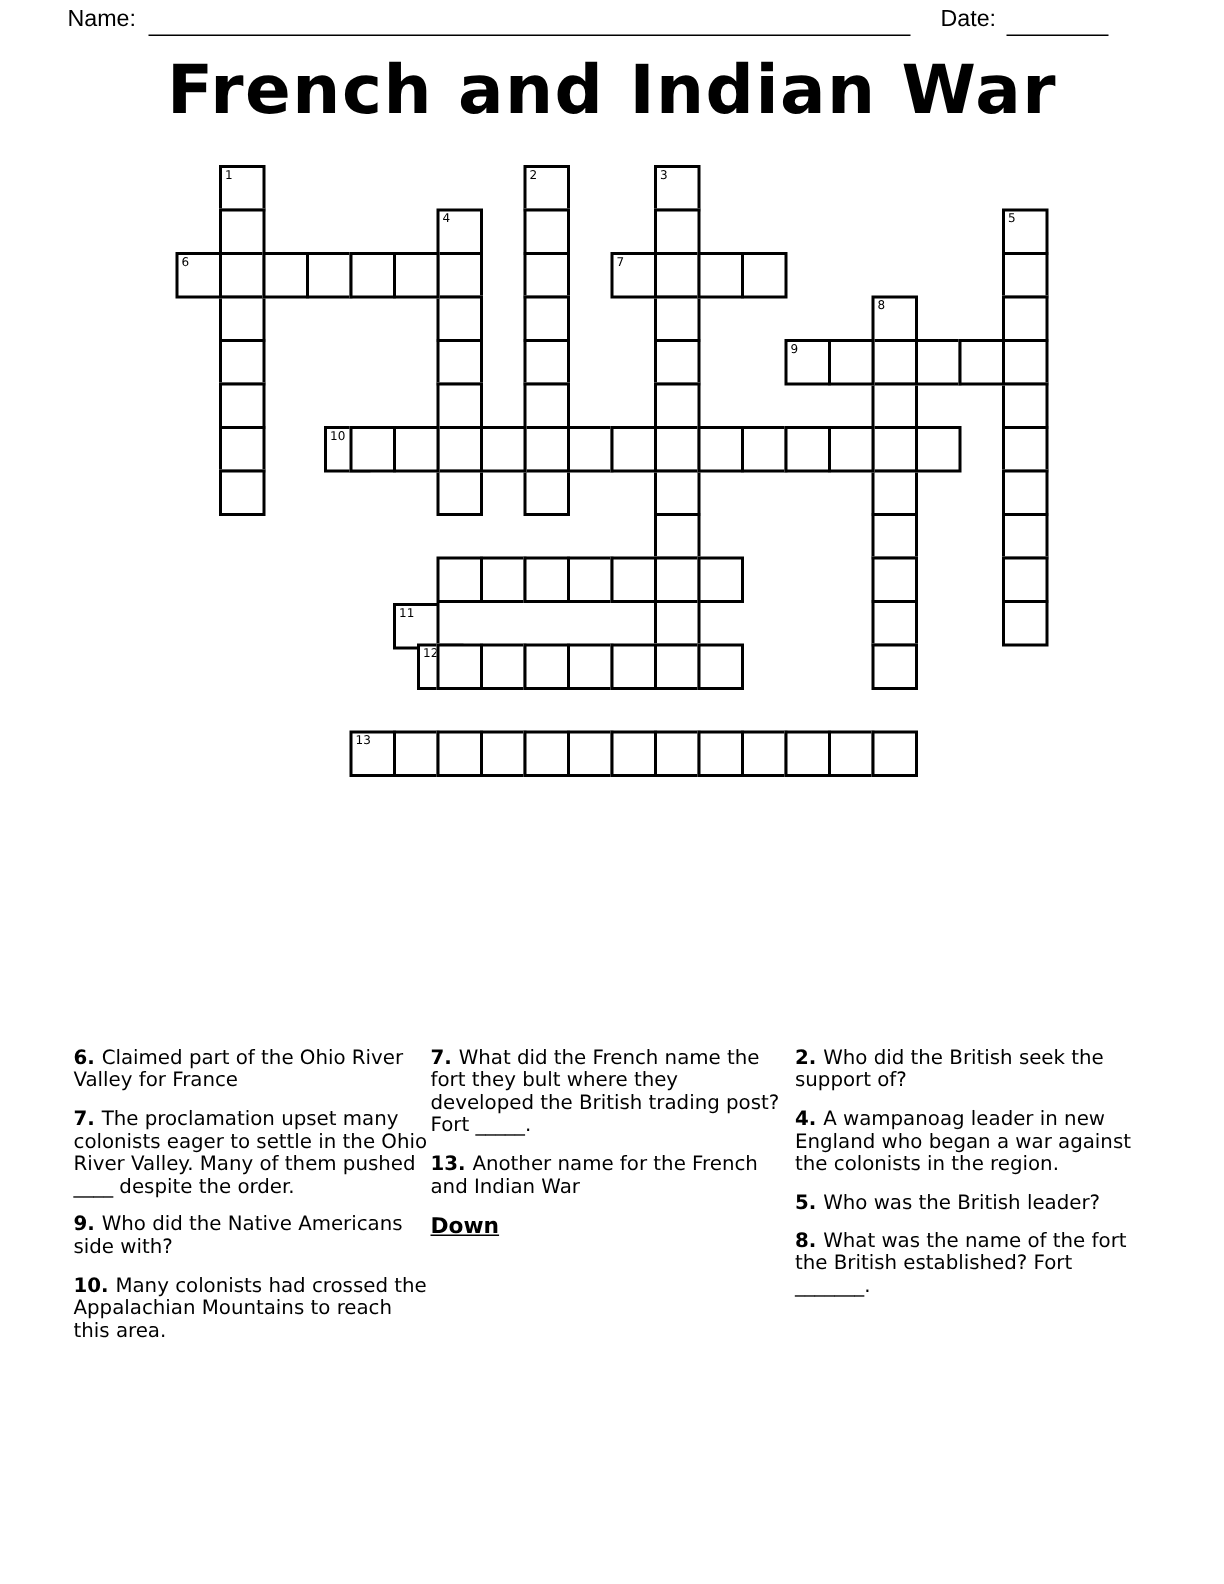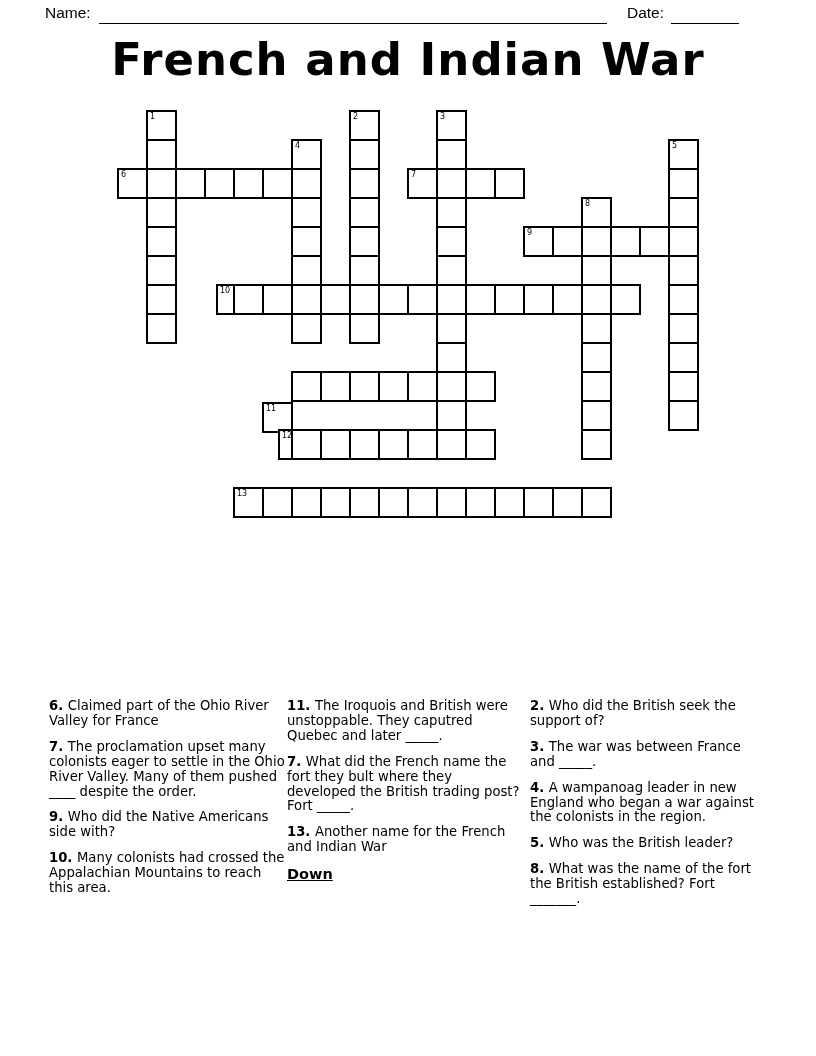--- a/index.html
+++ b/index.html
@@ -182,27 +182,25 @@
     </div>
 
   <div class="clues">
     <div class="clue-col" id="col0">
         <p class="clue"><span class="num">6. </span>Claimed part of the Ohio River Valley for France</p>
         <p class="clue"><span class="num">7. </span>The proclamation upset many colonists eager to settle in the Ohio River Valley. Many of them pushed ____ despite the order.</p>
         <p class="clue"><span class="num">9. </span>Who did the Native Americans side with?</p>
         <p class="clue"><span class="num">10. </span>Many colonists had crossed the Appalachian Mountains to reach this area.</p>
       </div>
     <div class="clue-col" id="col1">
-        <p class="clue"><span class="num">11. </span>The Iroquois and British were unstoppable. They caputred Quebec and later _____.</p>
         <p class="clue"><span class="num">7. </span>What did the French name the fort they bult where they developed the British trading post? Fort _____.</p>
         <p class="clue"><span class="num">13. </span>Another name for the French and Indian War</p>
         <p class="clue-header">Down</p>
       </div>
     <div class="clue-col" id="col2">
         <p class="clue"><span class="num">2. </span>Who did the British seek the support of?</p>
-        <p class="clue"><span class="num">3. </span>The war was between France and _____.</p>
         <p class="clue"><span class="num">4. </span>A wampanoag leader in new England who began a war against the colonists in the region.</p>
         <p class="clue"><span class="num">5. </span>Who was the British leader?</p>
         <p class="clue"><span class="num">8. </span>What was the name of the fort the British established? Fort _______.</p>
       </div>
   </div>
 
 </div>
 
 </body></html>

